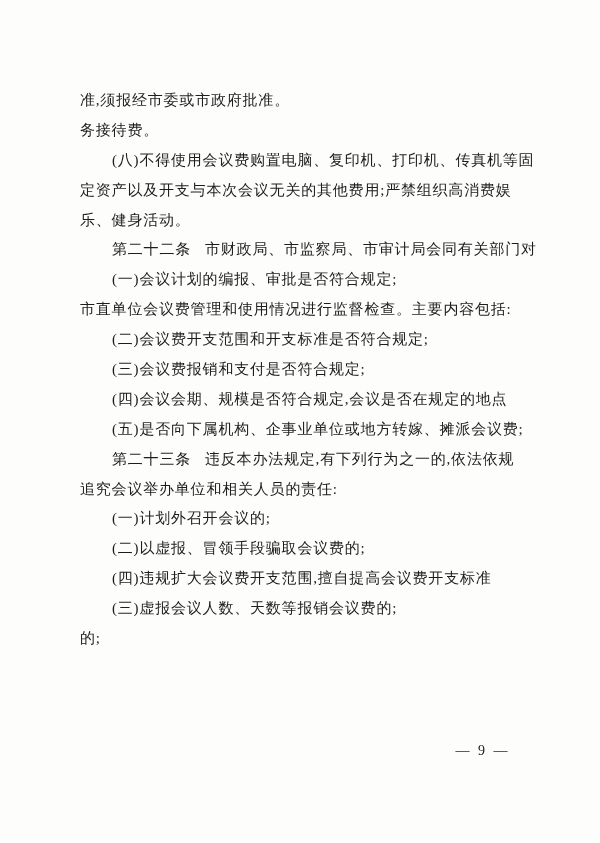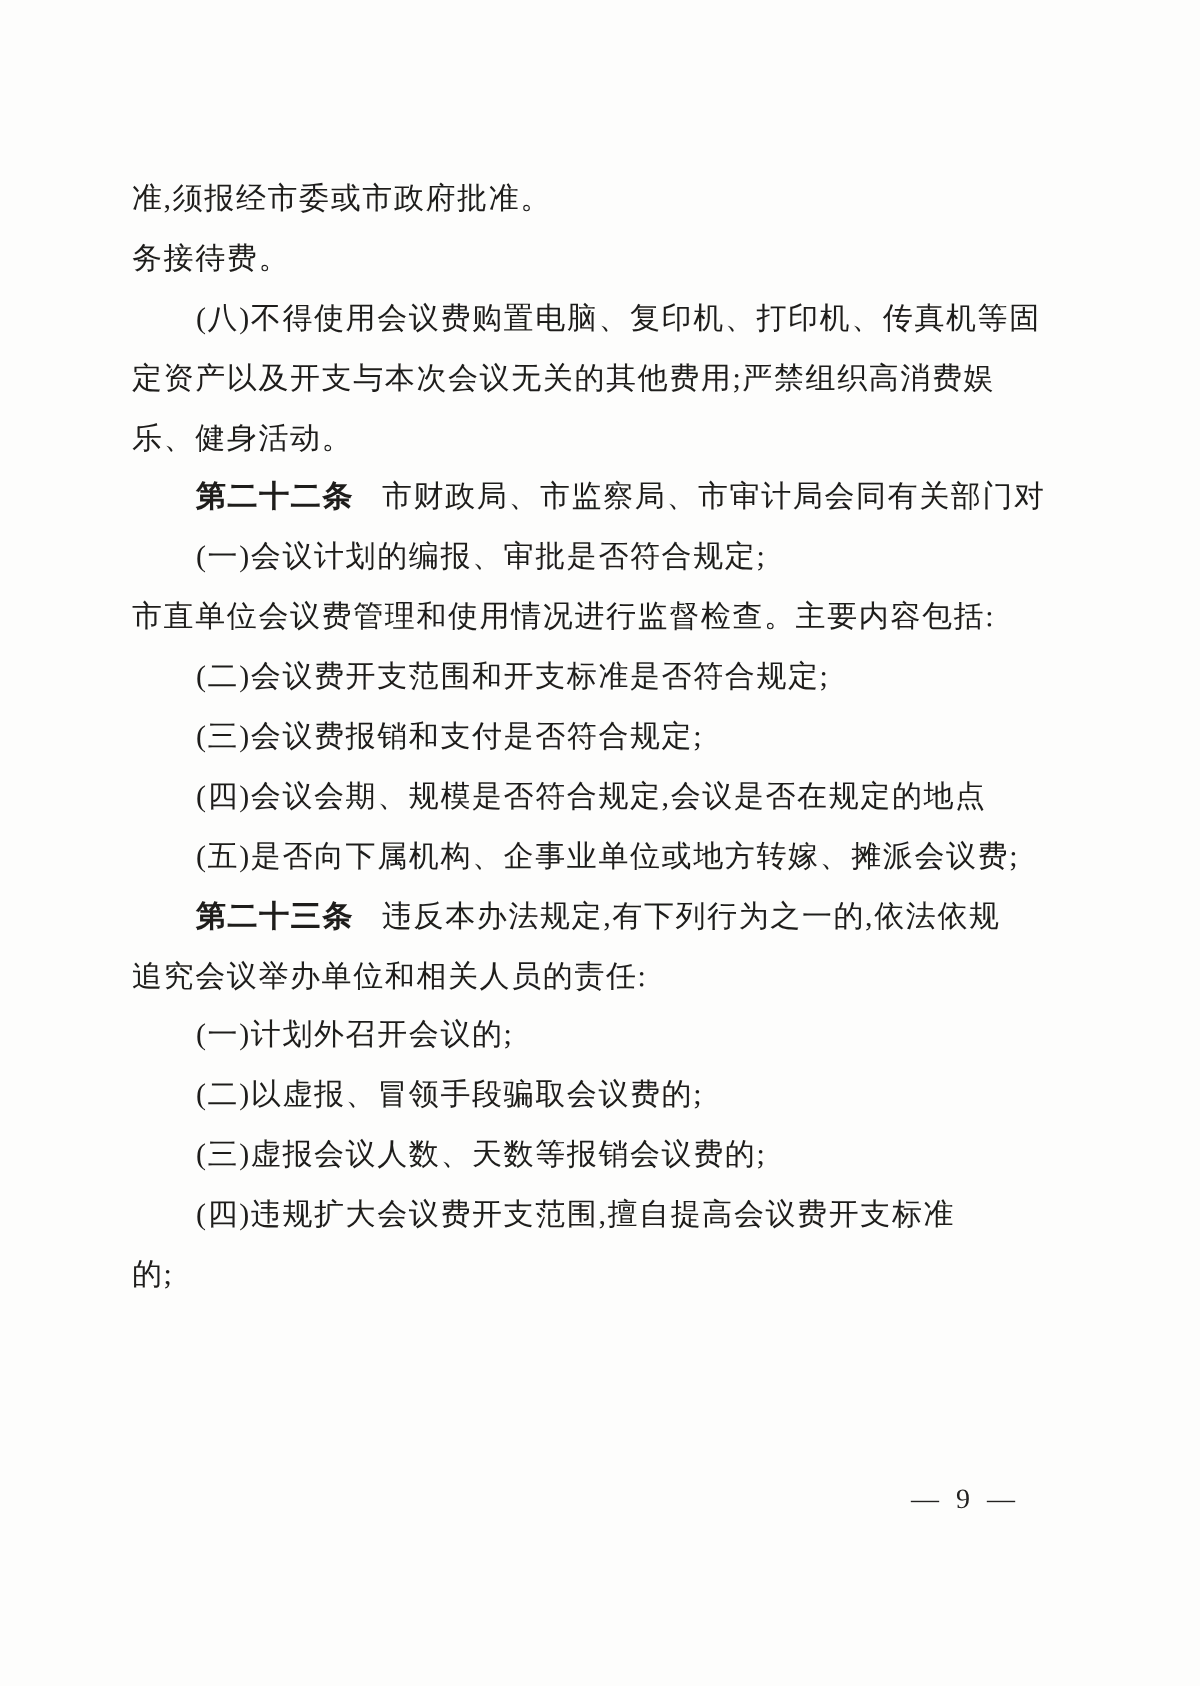--- a/index.html
+++ b/index.html
@@ -13,37 +13,37 @@
     position: relative;
     width: 600px;
     height: 843px;
     background: #fdfdfc;
     overflow: hidden;
     font-family: "Liberation Serif", "DejaVu Serif", serif;
     color: #1e1d1b;
   }
   .text-block {
     position: absolute;
-    left: 66px;
+    left: 80px;
     top: 86px;
     width: 478px;
   }
   .line {
     height: 29.9px;
     line-height: 29.9px;
     font-size: 15px;
     letter-spacing: 0.8px;
     white-space: nowrap;
     text-align: left;
   }
   .line.indent {
     text-indent: 32px;
   }
   .term {
-    font-weight: bold;
+    font-weight: normal;
     margin-right: 14px;
   }
   .page-number {
     position: absolute;
     top: 741px;
     right: 90px;
     font-size: 14px;
     letter-spacing: 2.5px;
     line-height: 20px;
     color: #222120;
@@ -69,20 +69,20 @@
     <div class="line indent">(二)会议费开支范围和开支标准是否符合规定;</div>
     <div class="line indent">(三)会议费报销和支付是否符合规定;</div>
     <div class="line indent">(四)会议会期、规模是否符合规定,会议是否在规定的地点</div>
     <div class="line indent">(五)是否向下属机构、企事业单位或地方转嫁、摊派会议费;</div>
     <div class="line indent">
       <span class="term">第二十三条</span><span>违反本办法规定,有下列行为之一的,依法依规</span>
     </div>
     <div class="line">追究会议举办单位和相关人员的责任:</div>
     <div class="line indent">(一)计划外召开会议的;</div>
     <div class="line indent">(二)以虚报、冒领手段骗取会议费的;</div>
+    <div class="line indent">(四)违规扩大会议费开支范围,擅自提高会议费开支标准</div>
     <div class="line indent">(三)虚报会议人数、天数等报销会议费的;</div>
-    <div class="line indent">(四)违规扩大会议费开支范围,擅自提高会议费开支标准</div>
     <div class="line">的;</div>
   </div>
 
   <div class="page-number">— 9 —</div>
 
 </div>
 
 </body></html>

